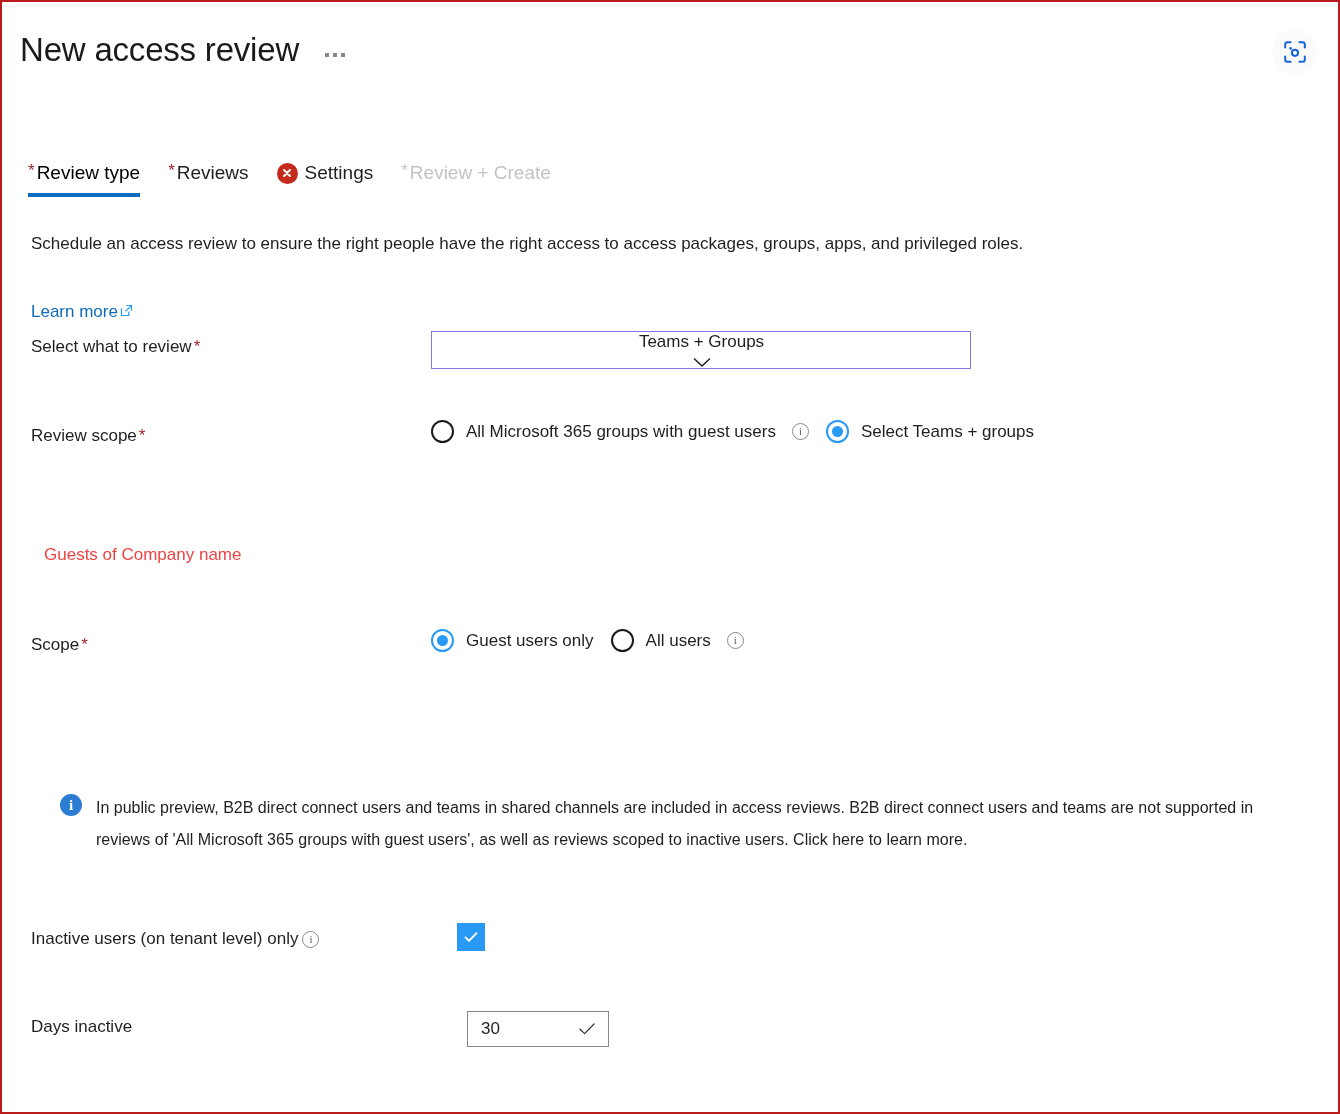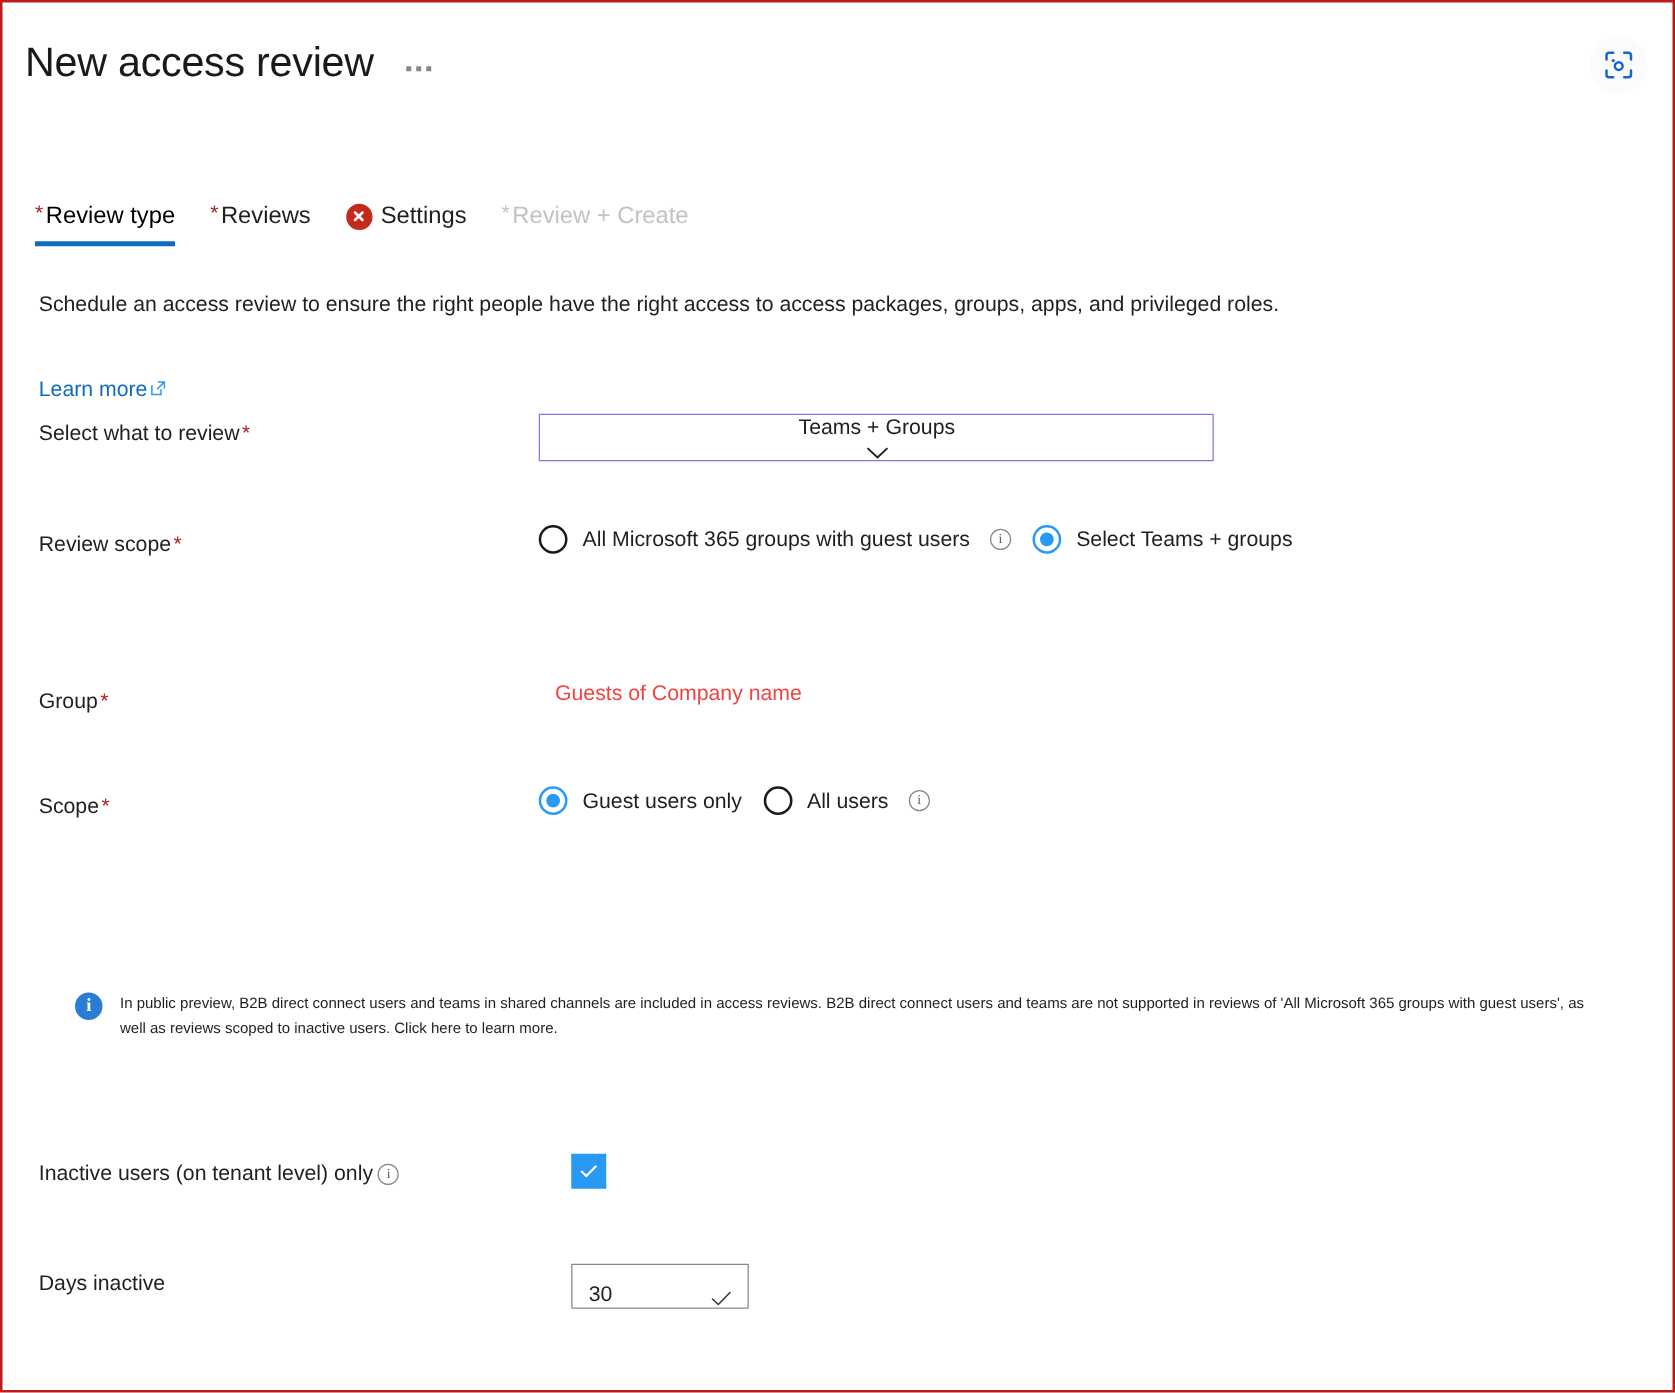--- a/index.html
+++ b/index.html
@@ -241,47 +241,47 @@
     display: flex;
     align-items: center;
     justify-content: center;
     color: #fff;
     font-family: "Liberation Serif", serif;
     font-size: 15px;
     font-weight: 700;
     margin-top: 2px;
   }
   .info-text {
-    font-size: 12px;
-    line-height: 20px;
+    font-size: 16px;
+    line-height: 32px;
     color: #201f1e;
   }
 
   
   .cbox {
     width: 28px; height: 28px;
     background: #2899f5;
     display: flex;
     align-items: center;
     justify-content: center;
     cursor: pointer;
     margin-left: 13px;
   }
 
   .num-box {
     width: 142px; height: 36px;
     border: 1px solid #8a8886;
     background: #fff;
     display: flex;
-    align-items: flex-end;
+    align-items: center;
     justify-content: space-between;
     padding: 0 12px 0 13px;
     font-size: 17px;
     color: #201f1e;
-    margin-left: 13px;
+    margin-left: 23px;
     cursor: text;
     gap: 26px;
   }
 </style>
 </head>
 <body>
 
 <div class="page">
 
   <div class="header">
@@ -377,23 +377,20 @@
           </label>
           <label class="radio-opt">
             <span class="radio checked"></span>
             <span>Select Teams + groups</span>
           </label>
         </div>
       </div>
     </div>
 
     <div class="row" style="top:543px;">
-      <div class="row-label">
-        <span>Group</span><span class="req">*</span>
-      </div>
       <div class="row-field">
         <a class="group-link">Guests of Company name</a>
       </div>
     </div>
 
     <div class="row" style="top:627px;">
       <div class="row-label">
         <span>Scope</span><span class="req">*</span>
       </div>
       <div class="row-field">

